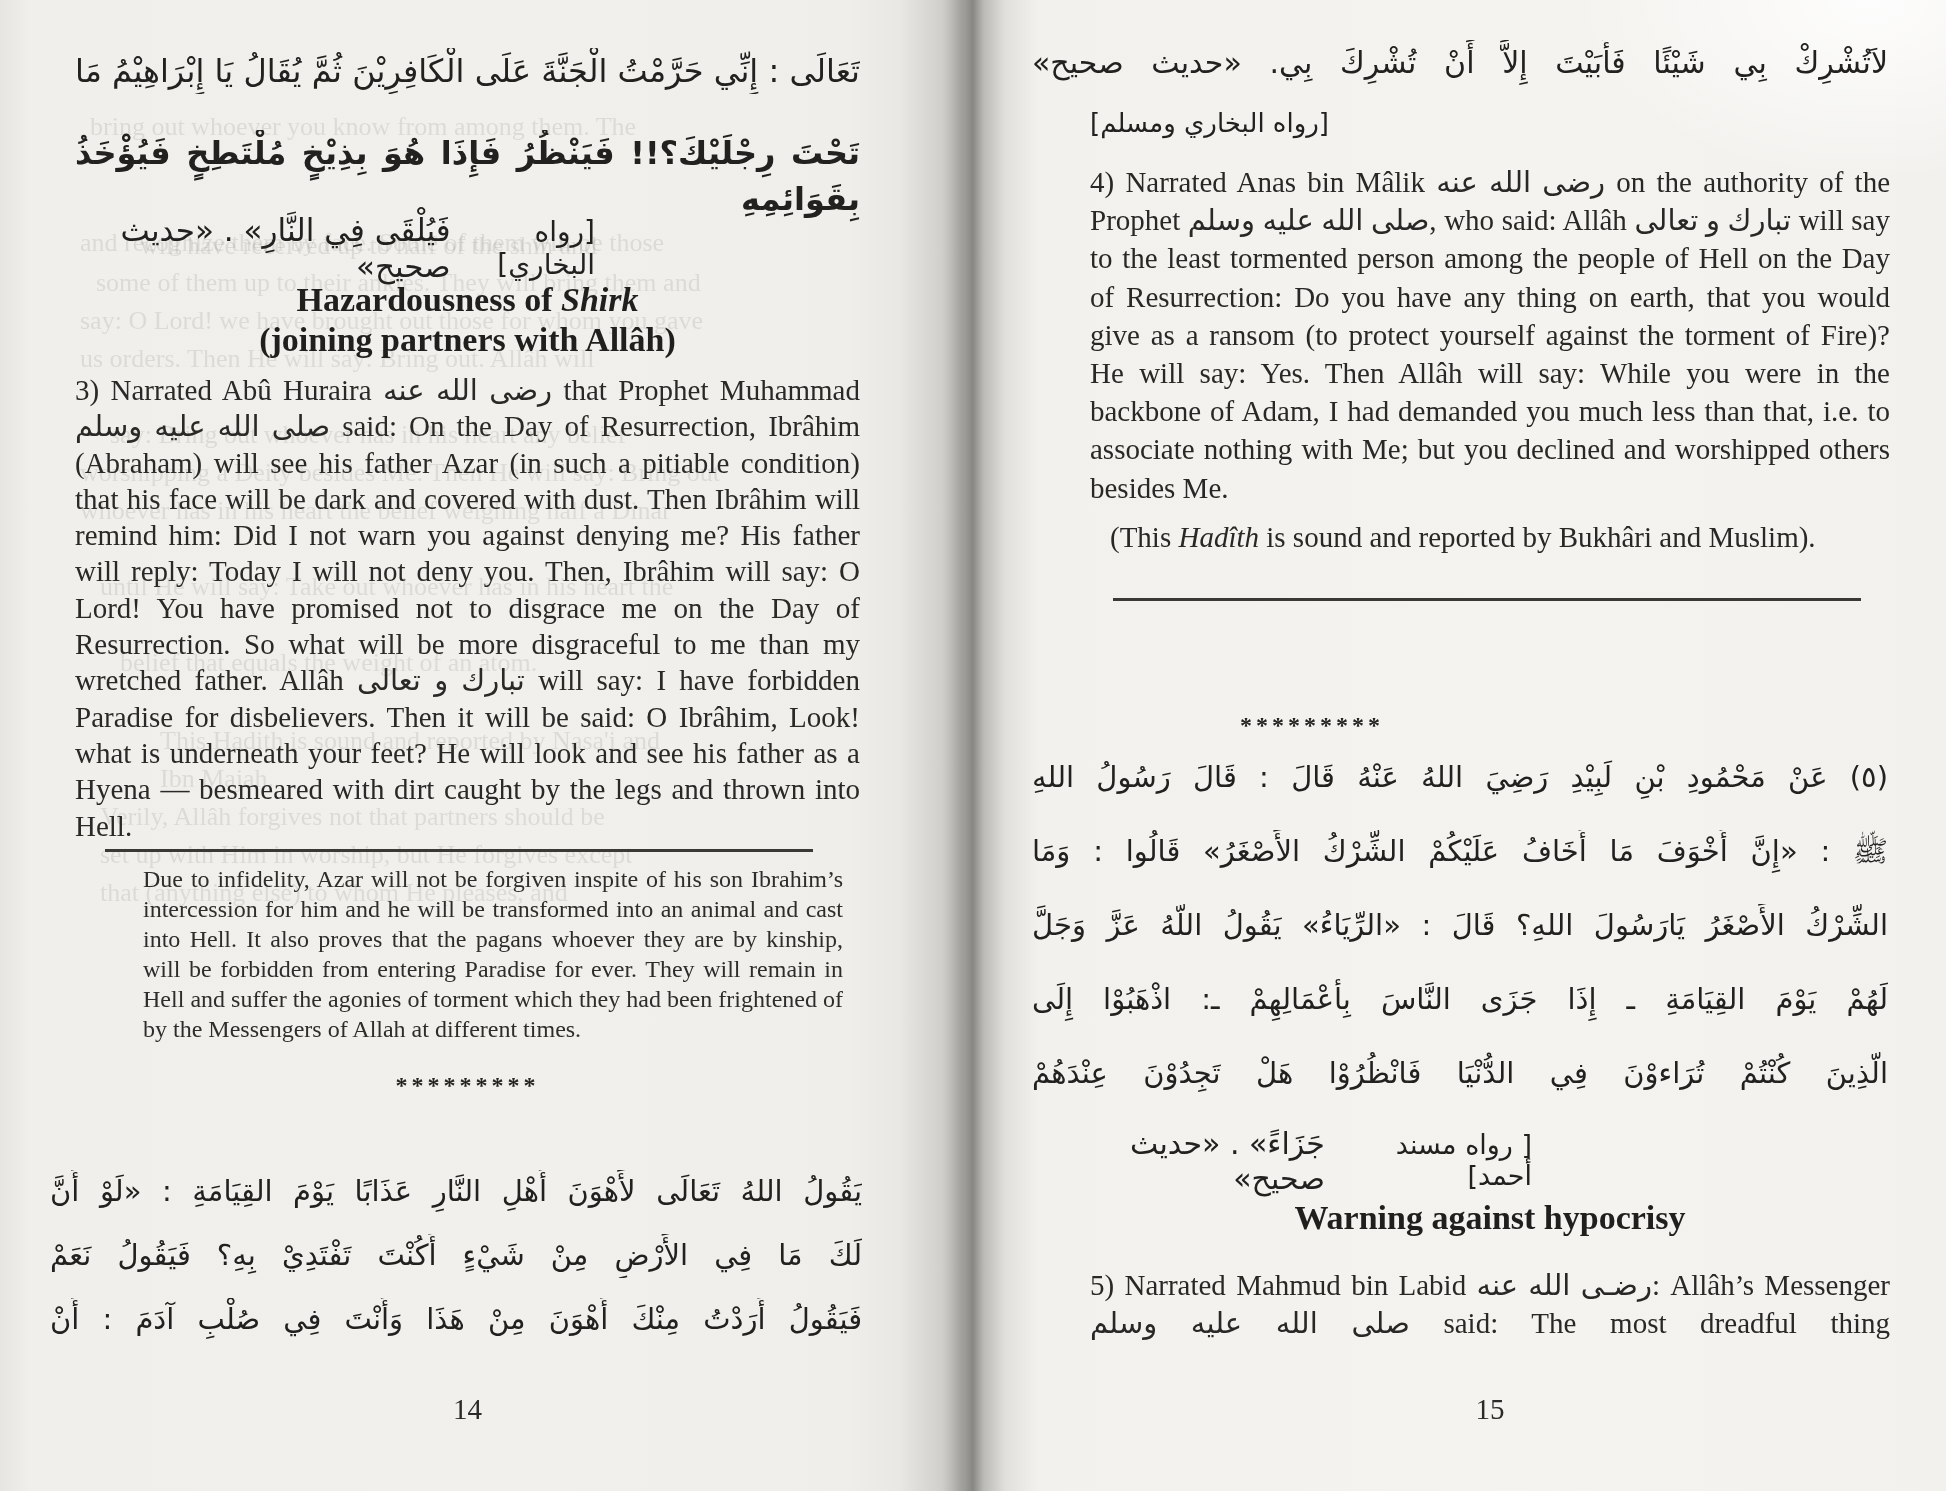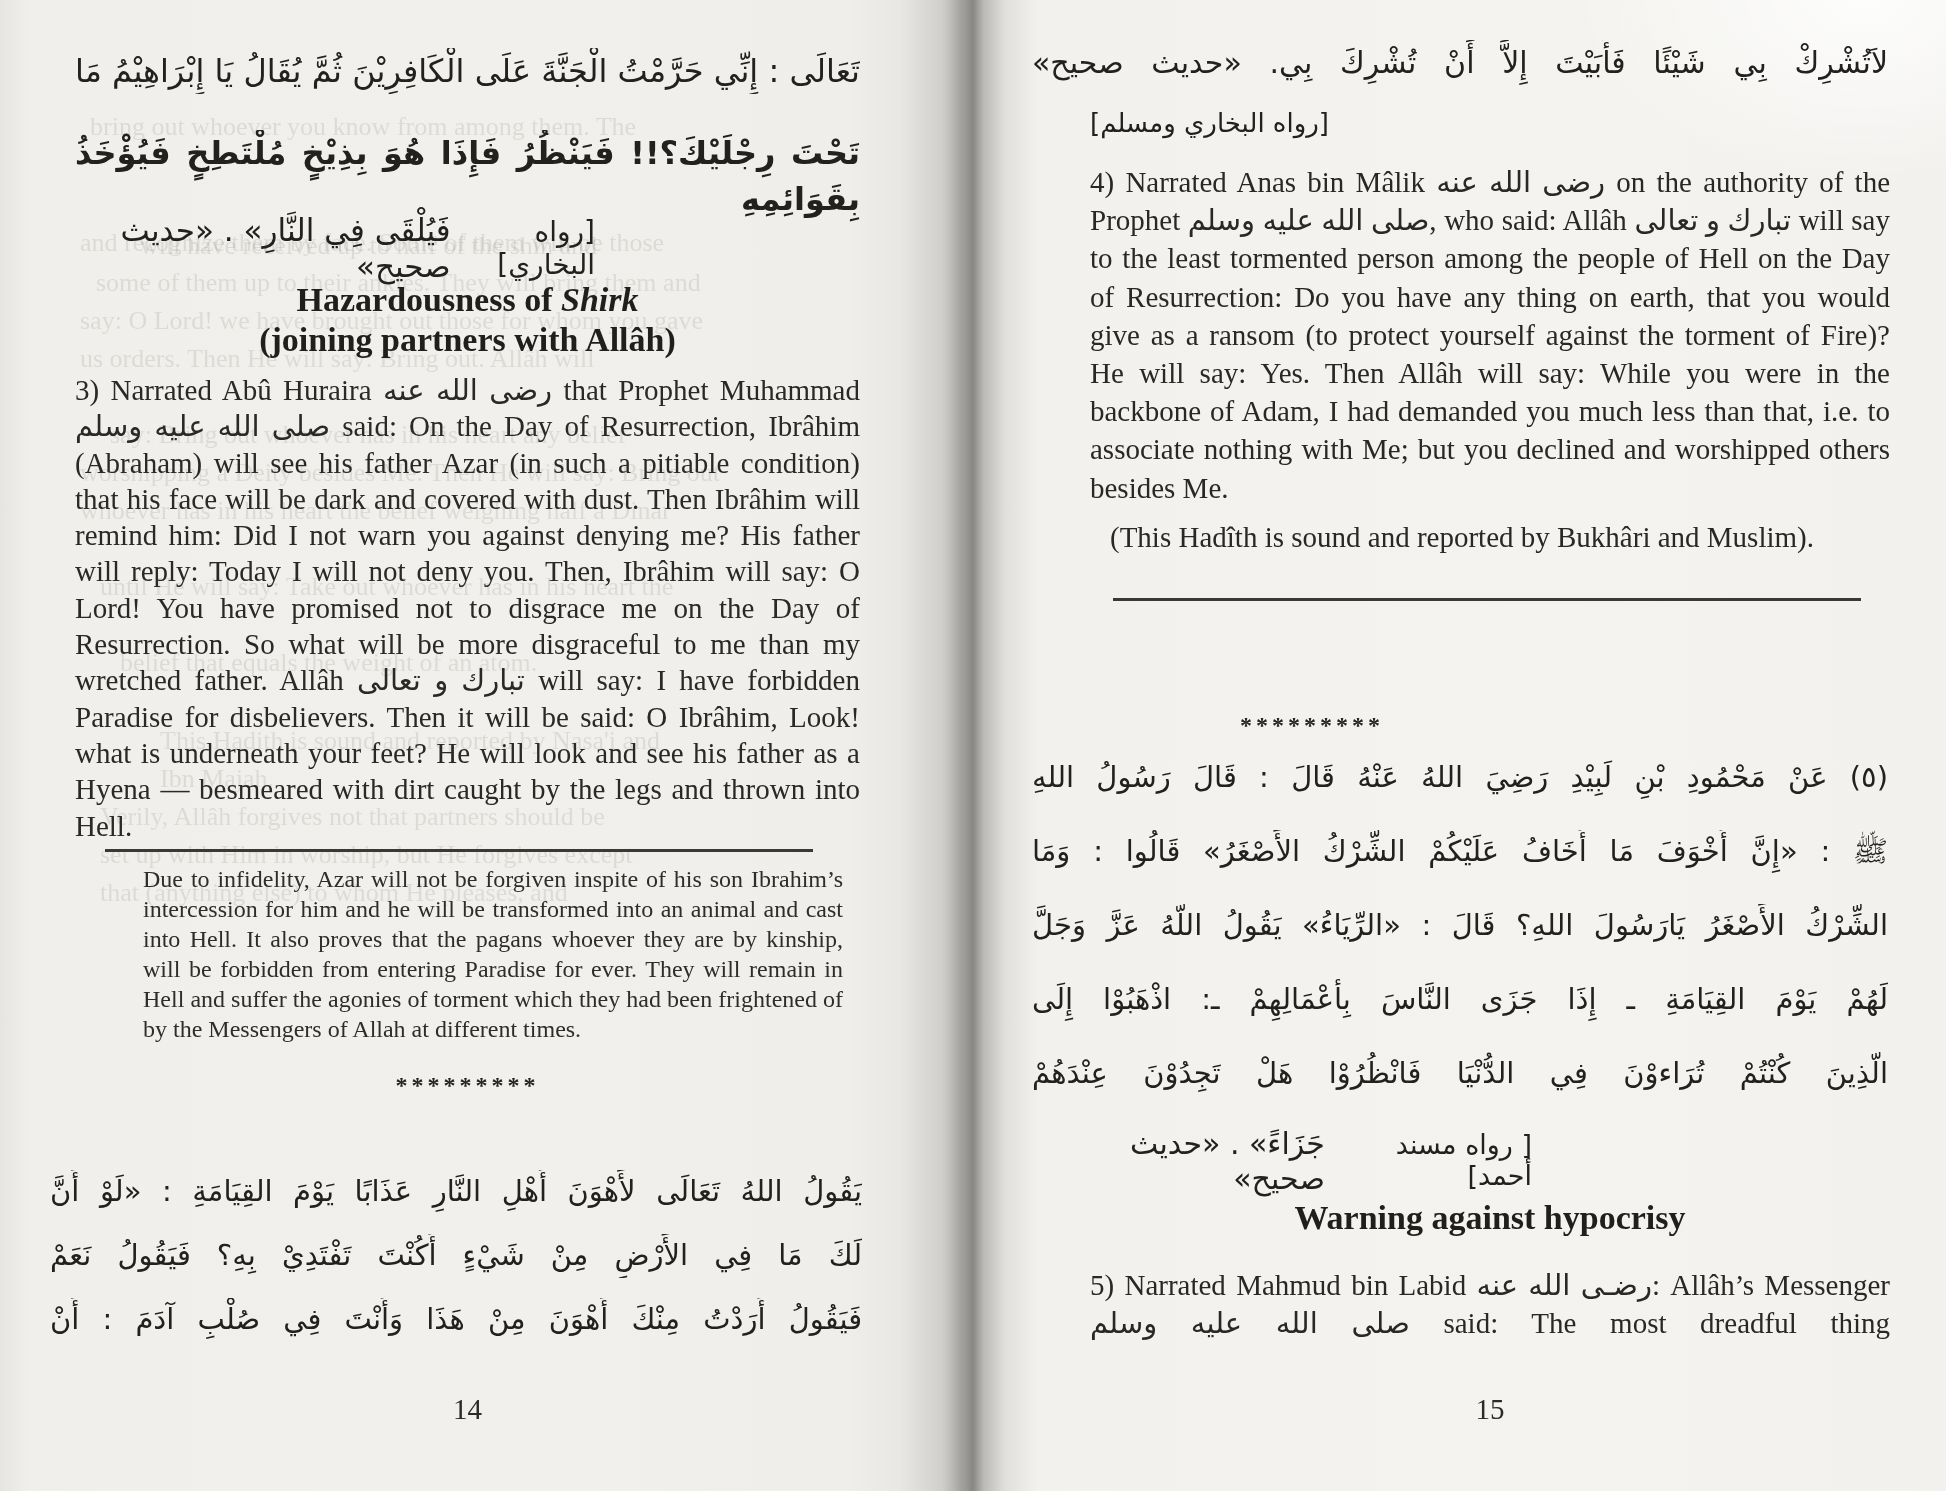--- a/index.html
+++ b/index.html
@@ -54,21 +54,21 @@
   .flexline{display:flex;justify-content:space-between;align-items:baseline;}
   .eng{font-size:29px;line-height:36.3px;text-align:justify;color:#29282
 
 6;}
   .eng, .eng-right{font-family:"Liberation Serif","DejaVu Sans",serif;}
   .eng-right{font-size:29px;line-height:38.2px;text-align:justify;color:#292826;}
   .heading{font-weight:bold;font-size:34px;line-height:40px;text-align:center;color:#201f1d;}
   .heading .em{font-style:italic;}
   .commentary{font-size:24px;line-height:30px;text-align:justify;color:#2e2d2b;}
   .commentary-right{font-size:24.5px;line-height:32.5px;text-align:justify;color:#2e2d2b;}
-  .commentary-right .em, .note .em{}
+  .commentary-right .em, .note .em{font-style:italic;}
   .note{font-size:29px;line-height:38px;text-align:justify;color:#292826;}
   .rule{background:#3a3936;height:2.5px;}
   .asterisks{font-size:24px;font-weight:bold;letter-spacing:4px;color:#262523;}
   .pagenum{font-size:29px;text-align:center;color:#2b2a28;}
 </style>
 </head>
 <body>
 
 <div class="page page-left">
   <div class="ghost">

